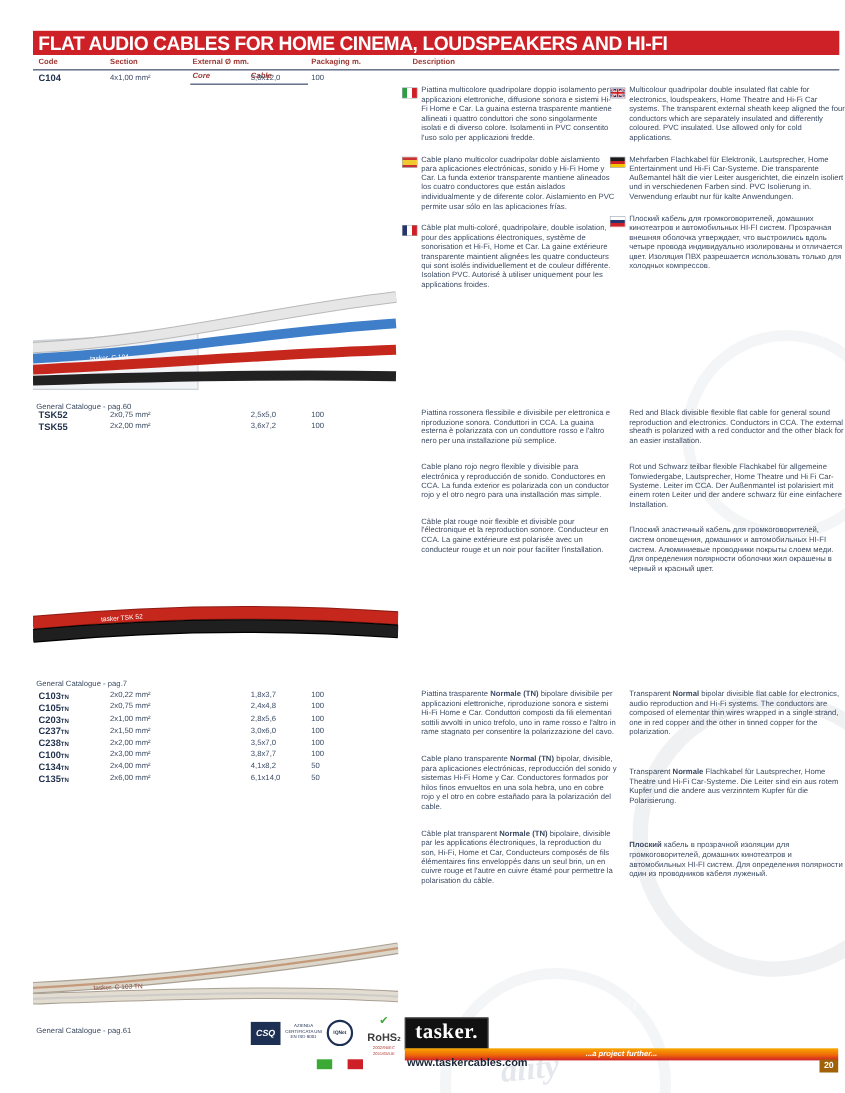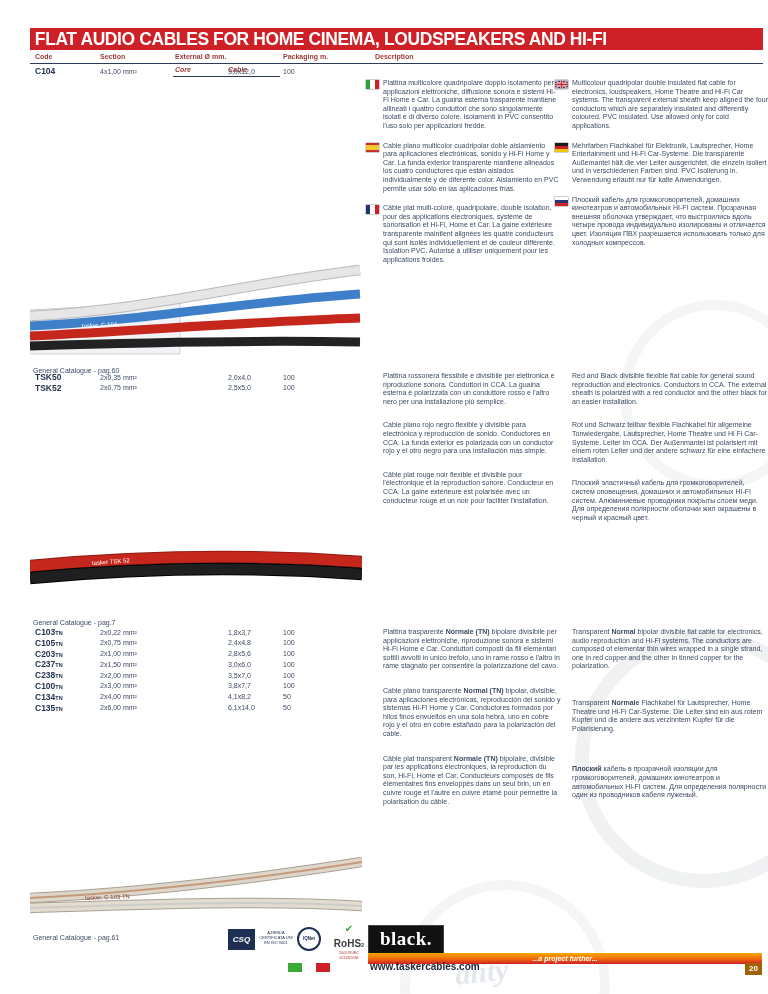--- a/index.html
+++ b/index.html
@@ -159,29 +159,29 @@
     <path d="M0 66 C120 60 210 42 330 34" stroke="#3f7fca" stroke-width="9" fill="none"></path>
     <path d="M0 76 C120 70 215 62 330 58" stroke="#c5271d" stroke-width="9" fill="none"></path>
     <path d="M0 86 C120 82 215 80 330 82" stroke="#222222" stroke-width="9" fill="none"></path>
     <text x="52" y="68" font-size="6" fill="#ffffff" transform="rotate(-3 52 68)">tasker. C 104</text>
   </svg>
 </div>
 <div class="caption" style="top:367px;">General Catalogue - pag.60</div>
 
 <div class="abs rowset" style="top:372px;">
   <div class="trow">
-    <span class="c-code"><span>TSK50</span><span class="suf"></span></span>
-    <span class="c-section">2x0,35 mm²</span>
-    <span class="c-cable">2,0x4,0</span>
-    <span class="c-pack">100</span>
-  </div>
-  <div class="trow">
     <span class="c-code"><span>TSK52</span><span class="suf"></span></span>
     <span class="c-section">2x0,75 mm²</span>
     <span class="c-cable">2,5x5,0</span>
+    <span class="c-pack">100</span>
+  </div>
+  <div class="trow">
+    <span class="c-code"><span>TSK55</span><span class="suf"></span></span>
+    <span class="c-section">2x2,00 mm²</span>
+    <span class="c-cable">3,6x7,2</span>
     <span class="c-pack">100</span>
   </div>
 </div>
 
 <div class="desc b2" style="left:383px;top:372px;">
   <div class="para">
     <span>Piattina rossonera flessibile e divisibile per elettronica e riproduzione sonora. Conduttori in CCA. La guaina esterna è polarizzata con un conduttore rosso e l'altro nero per una installazione più semplice.</span><b></b><span></span>
   </div>
   <div class="para">
     <span>Cable plano rojo negro flexible y divisible para electrónica y reproducción de sonido. Conductores en CCA. La funda exterior es polarizada con un conductor rojo y el otro negro para una installación mas simple.</span><b></b><span></span>
@@ -302,20 +302,20 @@
 
 <div class="abs csq-box">CSQ</div>
 <div class="abs cert-text">AZIENDA CERTIFICATA UNI EN ISO 9001</div>
 <div class="abs iqnet">IQNet</div>
 <div class="abs rohs">
   <span class="check">✔</span>
   <span class="rohs-word">RoHS</span><span class="rohs-sub">2</span>
   <span class="dirs">2002/95/EC</span>
   <span class="dirs">2011/65/UE</span>
 </div>
-<div class="abs tasker-box">black.</div>
+<div class="abs tasker-box">tasker.</div>
 <div class="abs orange-bar">...a project further...</div>
 <div class="abs sq sq-green"></div>
 <div class="abs sq sq-red"></div>
 <div class="abs website">www.taskercables.com</div>
 <div class="abs pagebadge">20</div>
 
 <div class="wm-text" style="left:445px;top:900px;font-size:21px;color:rgba(255,255,255,0.28);font-family:'Liberation Serif',serif;">cables for electronics</div>
 
 </body></html>

